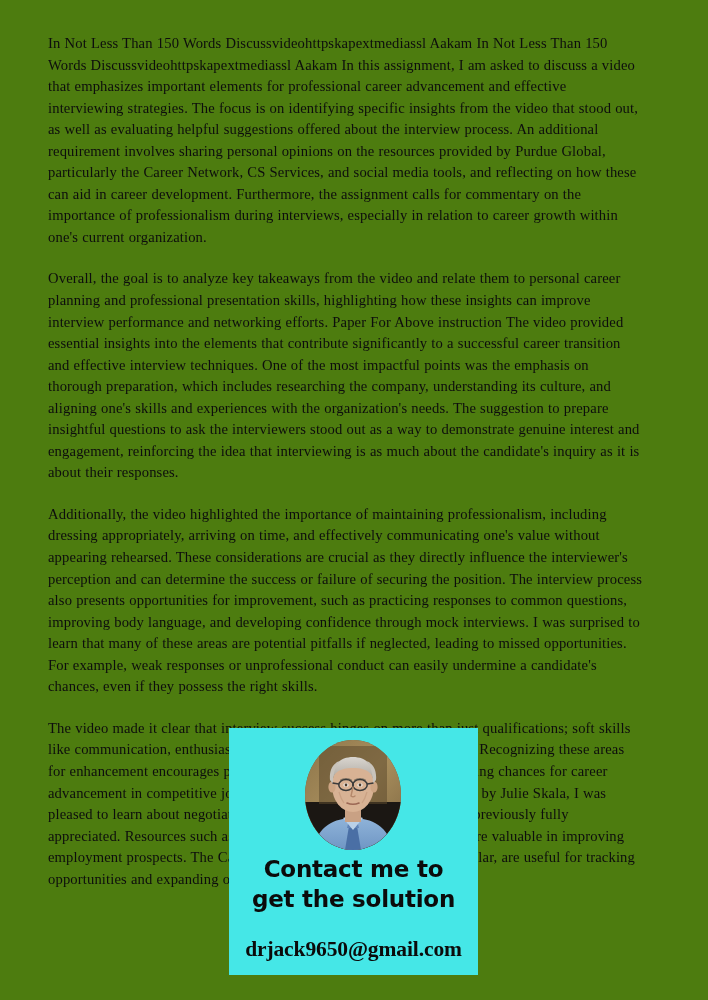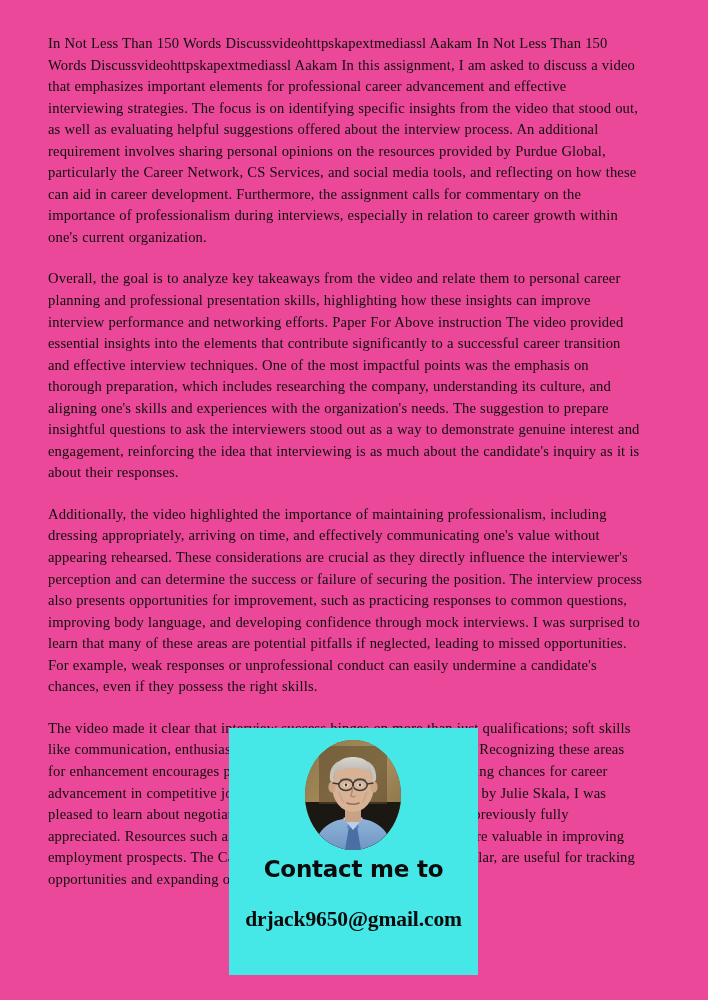--- a/index.html
+++ b/index.html
@@ -14,21 +14,21 @@
     overflow: hidden;
     font-family: "Liberation Serif", "DejaVu Serif", serif;
   }
 
   #document-page {
     position: absolute;
     left: 0;
     top: 0;
     width: 708px;
     height: 1000px;
-    background: #ec4899;
+    background: #4d7c0f;
   }
 
   #document-body {
     position: absolute;
     left: 48px;
     top: 33px;
     width: 596px;
   }
 
   .doc-paragraph {
@@ -170,18 +170,19 @@
 
         <path d="M42 63 q6 2.6 12 0" stroke="#9b6754" stroke-width="1.6" fill="none" stroke-linecap="round"></path>
 
         <path d="M34 52 q2 7 5 11" stroke="#c49a7c" stroke-width="1.2" fill="none" opacity="0.7"></path>
         <path d="M62 52 q-2 7 -5 11" stroke="#c49a7c" stroke-width="1.2" fill="none" opacity="0.7"></path>
       </svg>
     </div>
 
     <div id="contact-text-block">
       <div class="contact-headline">Contact me to</div>
+      <div class="contact-headline">get the solution</div>
       <div class="contact-email">drjack9650@gmail.com</div>
     </div>
 
   </div>
 
 </div>
 
 </body></html>

